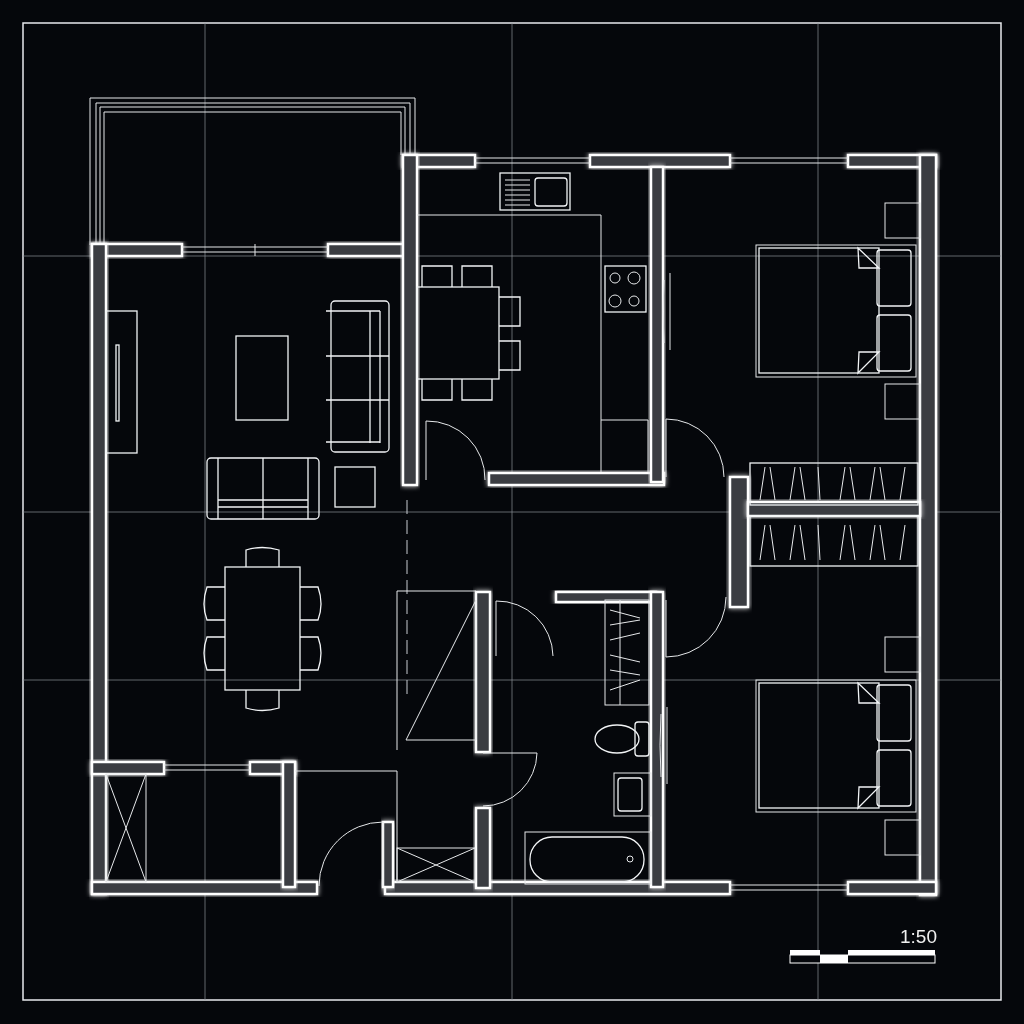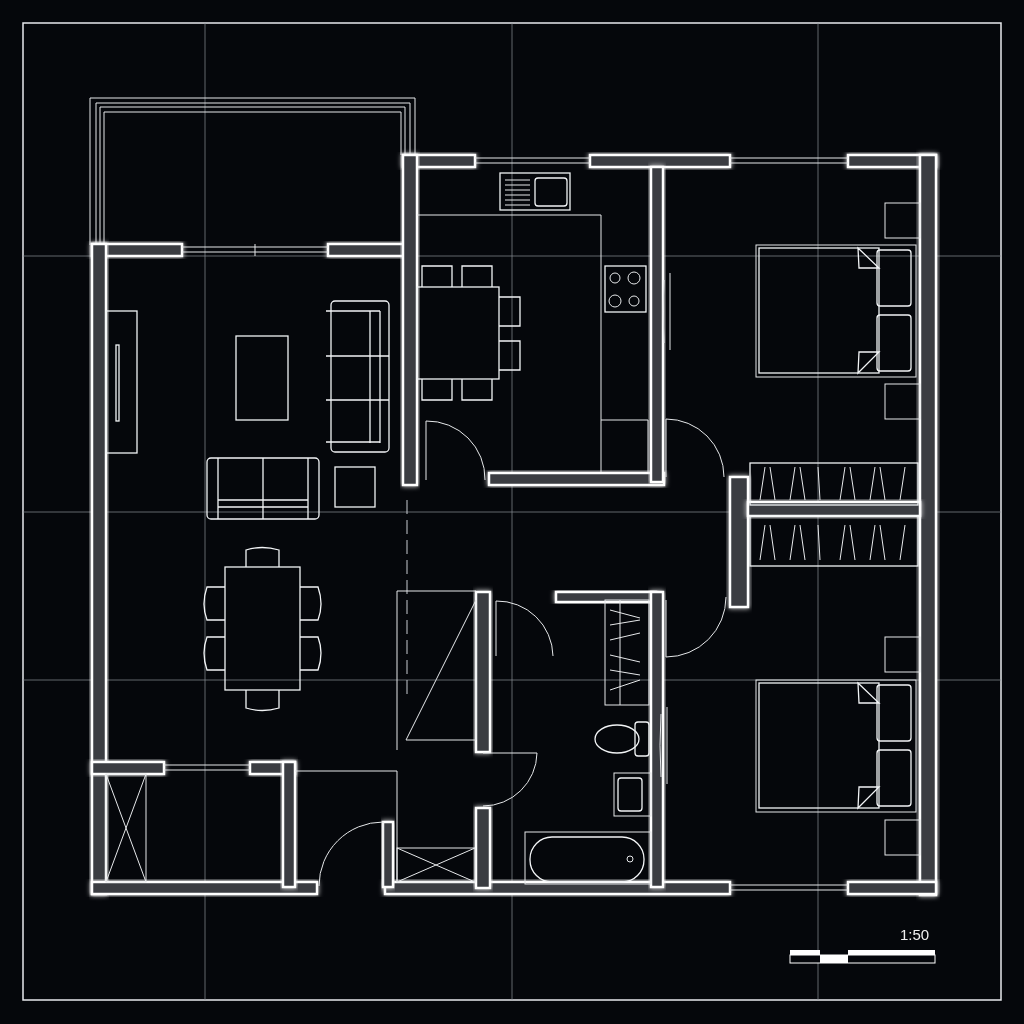--- a/index.html
+++ b/index.html
@@ -4,21 +4,21 @@
 <style>
   html,body{margin:0;padding:0;background:#05070b;}
   body{width:1024px;height:1024px;overflow:hidden;position:relative;font-family:"Liberation Sans",sans-serif;}
   svg{position:absolute;left:0;top:0;}
   .grid line{stroke:#8a8f96;stroke-width:1;opacity:.7}
   .frame{fill:none;stroke:#e8eaee;stroke-width:1.5}
   .wall{fill:#3a3d42;stroke:#fff;stroke-width:2.5;filter:url(#glow)}
   .thin{fill:none;stroke:#f2f4f6;stroke-width:1.3}
   .fine{fill:none;stroke:#e6e8ea;stroke-width:1}
   .dash{fill:none;stroke:#c8ccd2;stroke-width:1;stroke-dasharray:14 6}
-  .scale-text{position:absolute;left:900px;top:926px;color:#f0f0f0;font-size:15px;}
+  .scale-text{position:absolute;left:900px;top:926px;color:#f0f0f0;font-size:19px;}
 </style>
 </head>
 <body>
 
 <svg width="1024" height="1024" viewBox="0 0 1024 1024">
   <defs>
     <filter id="glow" x="-20%" y="-20%" width="140%" height="140%">
       <feGaussianBlur stdDeviation="2.5" result="b"></feGaussianBlur>
       <feMerge>
           <feMergeNode in="b"></feMergeNode>

